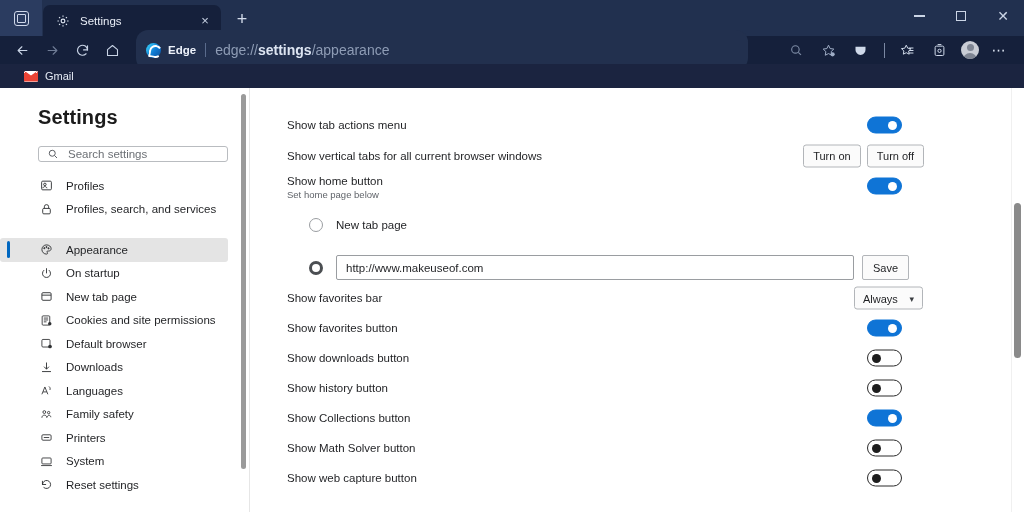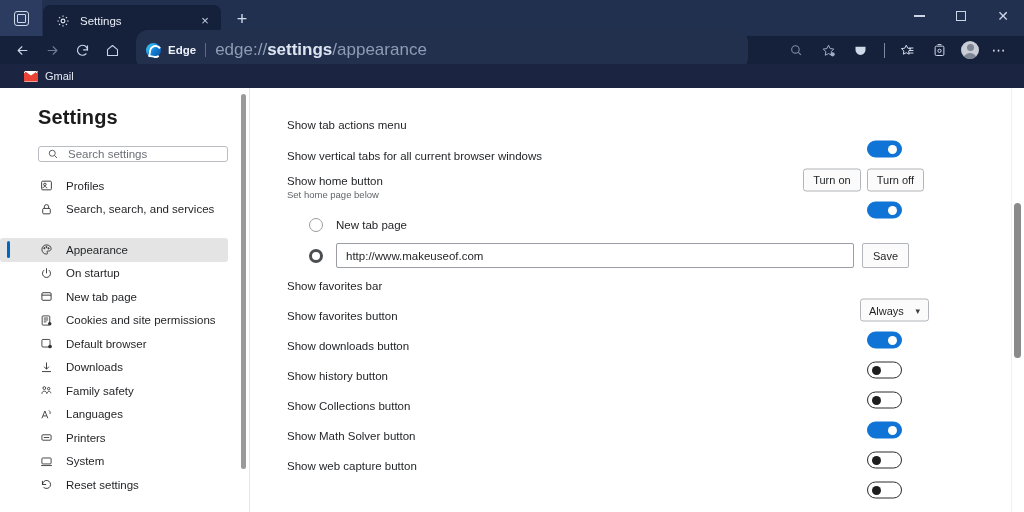--- a/index.html
+++ b/index.html
@@ -122,21 +122,21 @@
     border-right-color: transparent;
   }
   .edge-label {
     color: #eef3fb; font-size: 11.5px; font-weight: bold;
     margin-left: 7px;
   }
   .addr-div {
     width: 1px; height: 14px; background: #5a6b8c;
     margin: 0 9px;
   }
-  .addr-url { font-size: 17px; color: #8e9cb5; white-space: nowrap; }
+  .addr-url { font-size: 14px; color: #8e9cb5; white-space: nowrap; }
   .addr-url b { color: #dde5f2; font-weight: bold; }
   .addr-url .dim { color: #8e9cb5; }
   .nav-right { display: flex; align-items: center; margin-left: auto; }
   .nav-right .nav-ico { width: 30px; }
   .vline { width: 1px; height: 15px; background: #7b88a3; margin: 0 7px; }
   .avatar {
     width: 18px; height: 18px; border-radius: 50%;
     background: #c9cdd6; position: relative; overflow: hidden;
     margin: 0 5px;
   }
@@ -259,21 +259,21 @@
     display: flex; align-items: center;
     min-height: 30px;
     padding-right: 128px;
     position: relative;
   }
   .row-label { font-size: 11.5px; color: #1f2023; }
   .row-sub { font-size: 9.5px; color: #60646a; margin-top: 2px; }
   .row-ctl {
     position: absolute; right: 122px; top: 50%;
     transform: translateY(-50%);
-    display: flex; align-items: flex-start; gap: 11px; margin-top: 24px;
+    display: flex; align-items: flex-start; gap: 11px;
   }
 
   .toggle {
     width: 35px; height: 17px; border-radius: 9px;
     position: relative; flex: 0 0 35px;
   }
   .toggle.on { background: #0f74d6; border: 1px solid #0f74d6; }
   .toggle.off { background: #ffffff; border: 1.4px solid #2b2b2b; }
   .toggle .knob {
     position: absolute; top: 50%; transform: translateY(-50%);
@@ -306,21 +306,21 @@
   .radio-block { padding-left: 22px; margin-top: 6px; }
   .radio-row { display: flex; align-items: center; height: 28px; }
   .radio {
     width: 14px; height: 14px; border-radius: 50%;
     flex: 0 0 14px;
     position: relative;
   }
   .radio.unsel { border: 1.4px solid #9a9da1; background: #fff; }
   .radio.sel { border: 3.4px solid #4b4e52; background: #fff; }
   .radio-lbl { font-size: 11.5px; color: #1f2023; margin-left: 13px; }
-  .url-row { display: flex; align-items: center; margin-top: 4px; }
+  .url-row { display: flex; align-items: center; margin-top: 16px; }
   .url-input {
     width: 518px; height: 25px;
     border: 1px solid #9a9da1; border-radius: 2px;
     margin-left: 13px;
     padding: 0 9px;
     font-size: 11.5px; color: #1f2023;
     font-family: "Liberation Sans", sans-serif;
     background: #fff; outline: none;
   }
   .save-btn {
@@ -481,21 +481,21 @@
           <span class="nv-lbl">Profiles</span>
         </div>
 
         <div class="navitem">
           <span class="nv-ico">
             <svg width="13" height="13" viewBox="0 0 24 24" fill="none" stroke="currentColor" stroke-width="1.7">
                 <rect x="5" y="10" width="14" height="10" rx="2"></rect>
                 <path d="M8 10V7a4 4 0 018 0v3"></path>
               </svg>
           </span>
-          <span class="nv-lbl">Search, search, and services</span>
+          <span class="nv-lbl">Profiles, search, and services</span>
         </div>
 
         <div class="navitem active">
           <span class="nv-ico">
             <svg width="13" height="13" viewBox="0 0 24 24" fill="none" stroke="currentColor" stroke-width="1.7">
                 <path d="M12 3.5a8.5 8.5 0 000 17c1.3 0 2-.8 2-1.7 0-1.4-1.2-1.6-1.2-2.6 0-.9.7-1.4 1.7-1.4h1.6c2.4 0 4.4-1.7 4.4-4.3C20.5 6.6 16.8 3.5 12 3.5z"></path>
                 <circle cx="8" cy="9.5" r="1.1" fill="currentColor"></circle>
                 <circle cx="12" cy="7.5" r="1.1" fill="currentColor"></circle>
                 <circle cx="15.8" cy="9.8" r="1.1" fill="currentColor"></circle>
               </svg>
@@ -551,39 +551,39 @@
                 <path d="M12 3.5v11"></path>
                 <path d="M8 11l4 4 4-4"></path>
                 <path d="M4.5 19.5h15"></path>
               </svg>
           </span>
           <span class="nv-lbl">Downloads</span>
         </div>
 
         <div class="navitem">
           <span class="nv-ico">
+            <svg width="13" height="13" viewBox="0 0 24 24" fill="none" stroke="currentColor" stroke-width="1.6" stroke-linejoin="round">
+                <path d="M3.5 19L9 5.5 14.5 19"></path>
+                <path d="M5.6 14.6h6.8"></path>
+                <path d="M16.5 4.5c1.2.9 2.3 2.4 2.3 4.4 0 .8-.2 1.5-.5 2.1"></path>
+              </svg>
+          </span>
+          <span class="nv-lbl">Languages</span>
+        </div>
+
+        <div class="navitem">
+          <span class="nv-ico">
             <svg width="13" height="13" viewBox="0 0 24 24" fill="none" stroke="currentColor" stroke-width="1.6">
                 <circle cx="8" cy="7.5" r="2.6"></circle>
                 <circle cx="16" cy="8.5" r="2.2"></circle>
                 <path d="M3.5 18c0-3 2-4.8 4.5-4.8S12.5 15 12.5 18"></path>
                 <path d="M13.5 17c.3-2.3 1.5-3.6 3.2-3.6 1.8 0 3 1.3 3.3 3.6"></path>
               </svg>
           </span>
           <span class="nv-lbl">Family safety</span>
-        </div>
-
-        <div class="navitem">
-          <span class="nv-ico">
-            <svg width="13" height="13" viewBox="0 0 24 24" fill="none" stroke="currentColor" stroke-width="1.6" stroke-linejoin="round">
-                <path d="M3.5 19L9 5.5 14.5 19"></path>
-                <path d="M5.6 14.6h6.8"></path>
-                <path d="M16.5 4.5c1.2.9 2.3 2.4 2.3 4.4 0 .8-.2 1.5-.5 2.1"></path>
-              </svg>
-          </span>
-          <span class="nv-lbl">Languages</span>
         </div>
 
         <div class="navitem">
           <span class="nv-ico">
             <svg width="13" height="13" viewBox="0 0 24 24" fill="none" stroke="currentColor" stroke-width="1.6">
                 <rect x="3.5" y="7" width="17" height="10" rx="2"></rect>
                 <path d="M7 12h10"></path>
               </svg>
           </span>
           <span class="nv-lbl">Printers</span>
@@ -653,21 +653,21 @@
         </div>
         <div class="url-row">
           <span class="radio sel"></span>
           <input class="url-input" type="text" value="http://www.makeuseof.com" style="">
           <span class="save-btn">Save</span>
         </div>
       </div>
 
       <div class="row" style="min-height:30px;margin-top:3px">
         <span class="row-label">Show favorites bar</span>
-        <span class="row-ctl" style="right:95px">
+        <span class="row-ctl" style="right:101px">
           <span class="select">
             <span>Always</span>
             <span class="chev">▾</span>
           </span>
         </span>
       </div>
 
       <div class="row">
         <span class="row-label">Show favorites button</span>
         <span class="row-ctl">

